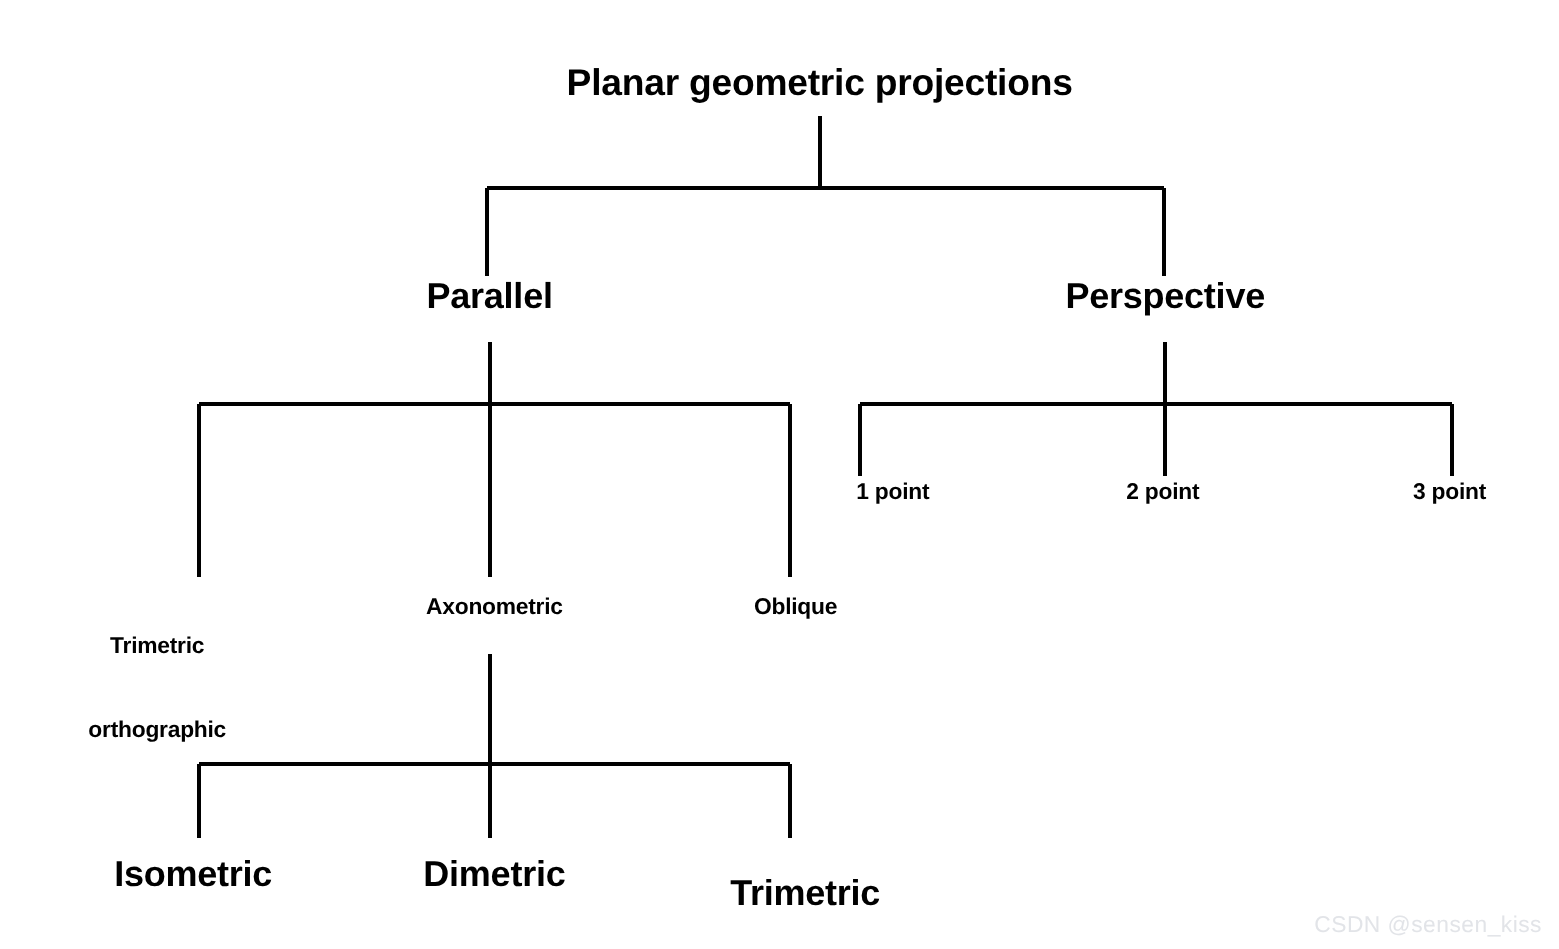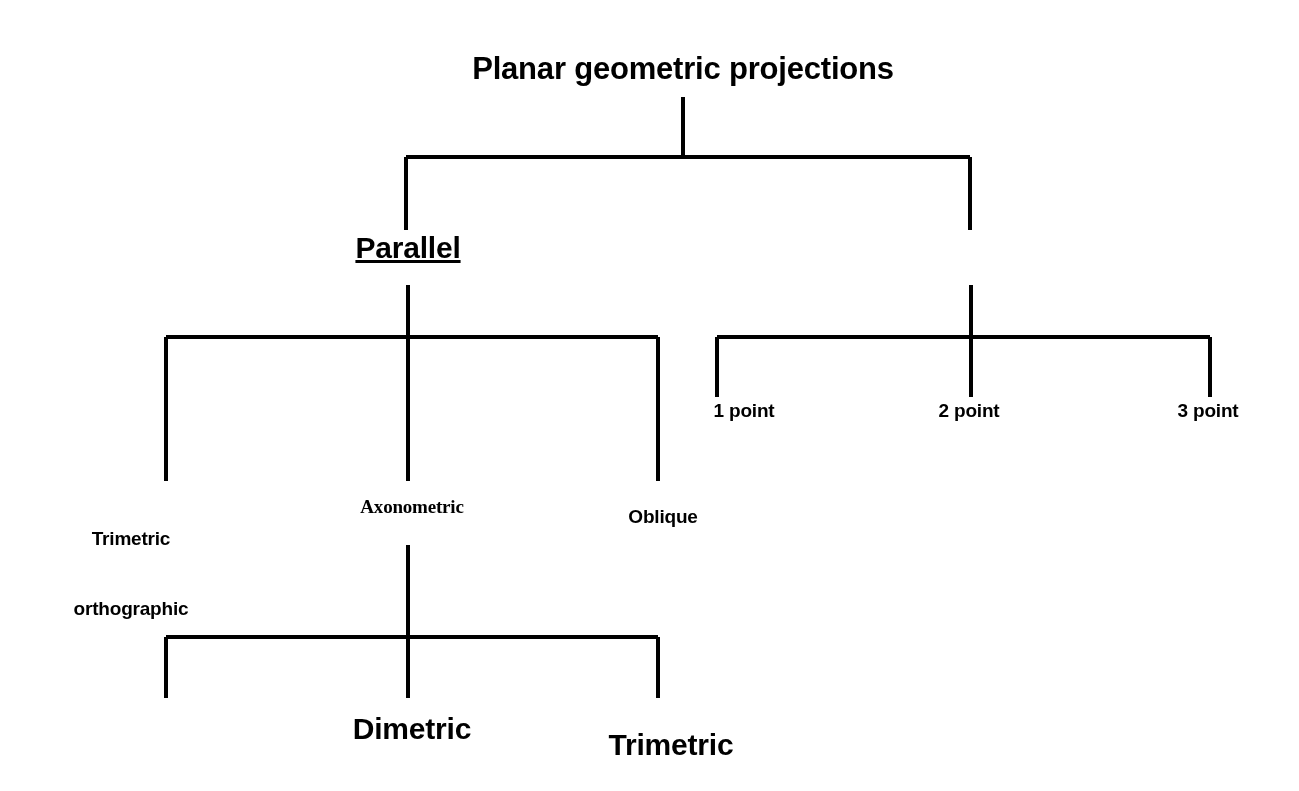--- a/index.html
+++ b/index.html
@@ -98,30 +98,33 @@
 
       <path d="M 166 637 L 658 637"></path>
 
       <path d="M 166 637 L 166 698"></path>
       <path d="M 658 637 L 658 698"></path>
     </g>
   </svg>
 
   <div class="node node-root" style="left:683px; top:52px;">Planar geometric projections</div>
 
-  <div class="node node-l1" style="left:408px; top:232px;text-decoration:underline;">Parallel</div>
+  <div class="node node-l1" style="left:408px; top:232px;">Parallel</div>
+  <div class="node node-l1" style="left:971px; top:232px;">Perspective</div>
 
   <div class="node node-l2" style="left:744px; top:401px;">1 point</div>
   <div class="node node-l2" style="left:969px; top:401px;">2 point</div>
   <div class="node node-l2" style="left:1208px; top:401px;">3 point</div>
 
   <div class="node node-l2 node-multiline" style="left:131px; top:481px;">
     <div>Trimetric</div>
     <div>orthographic</div>
   </div>
-  <div class="node node-l2" style="left:412px; top:497px;font-family:Liberation Serif, serif;">Axonometric</div>
-  <div class="node node-l2" style="left:663px; top:497px;margin-top:10px;">Oblique</div>
+  <div class="node node-l2" style="left:412px; top:497px;">Axonometric</div>
+  <div class="node node-l2" style="left:663px; top:497px;">Oblique</div>
 
+  <div class="node node-l3" style="left:161px; top:713px;">Isometric</div>
   <div class="node node-l3" style="left:412px; top:713px;">Dimetric</div>
   <div class="node node-l3" style="left:671px; top:713px;margin-top:16px;">Trimetric</div>
 
+  <div id="watermark">CSDN @sensen_kiss</div>
 
 </div>
 
 </body></html>

